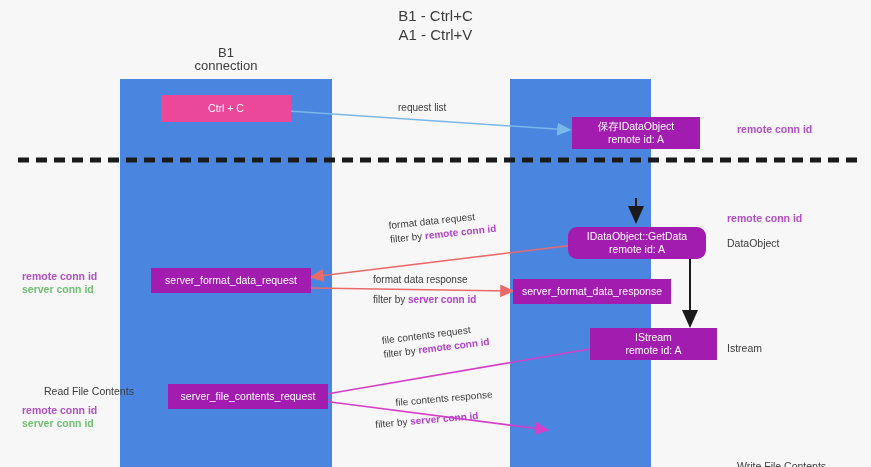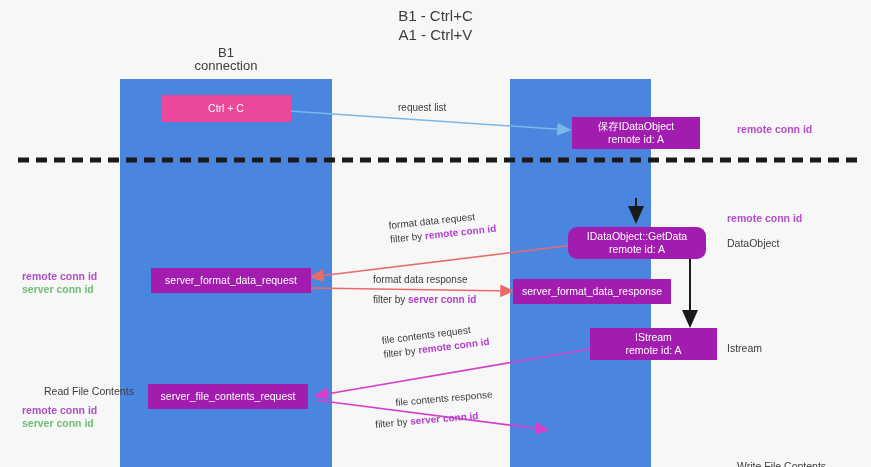--- a/index.html
+++ b/index.html
@@ -107,21 +107,21 @@
   <div class="node orange" style="left:568px;top:227px;width:138px;height:32px;border-radius:9px;">IDataObject::GetData
 remote id: A</div>
 
   <div class="node orange" style="left:151px;top:268px;width:160px;height:25px;">server_format_data_request</div>
 
   <div class="node orange" style="left:513px;top:279px;width:158px;height:25px;">server_format_data_response</div>
 
   <div class="node orange" style="left:590px;top:328px;width:127px;height:32px;">IStream
 remote id: A</div>
 
-  <div class="node orange" style="left:148px;top:384px;width:160px;height:25px;">server_file_contents_request</div>
+  <div class="node orange" style="left:168px;top:384px;width:160px;height:25px;">server_file_contents_request</div>
 
 
   <div class="edge-label" style="left:398px;top:101px;">
     <span>request list</span>
   </div>
 
   <div class="edge-label" style="left:388px;top:219px;transform:rotate(-6deg);transform-origin:left top;">
     <div>format data request</div>
     <div><span>filter by </span><span class="hl-remote">remote conn id</span></div>
   </div>

